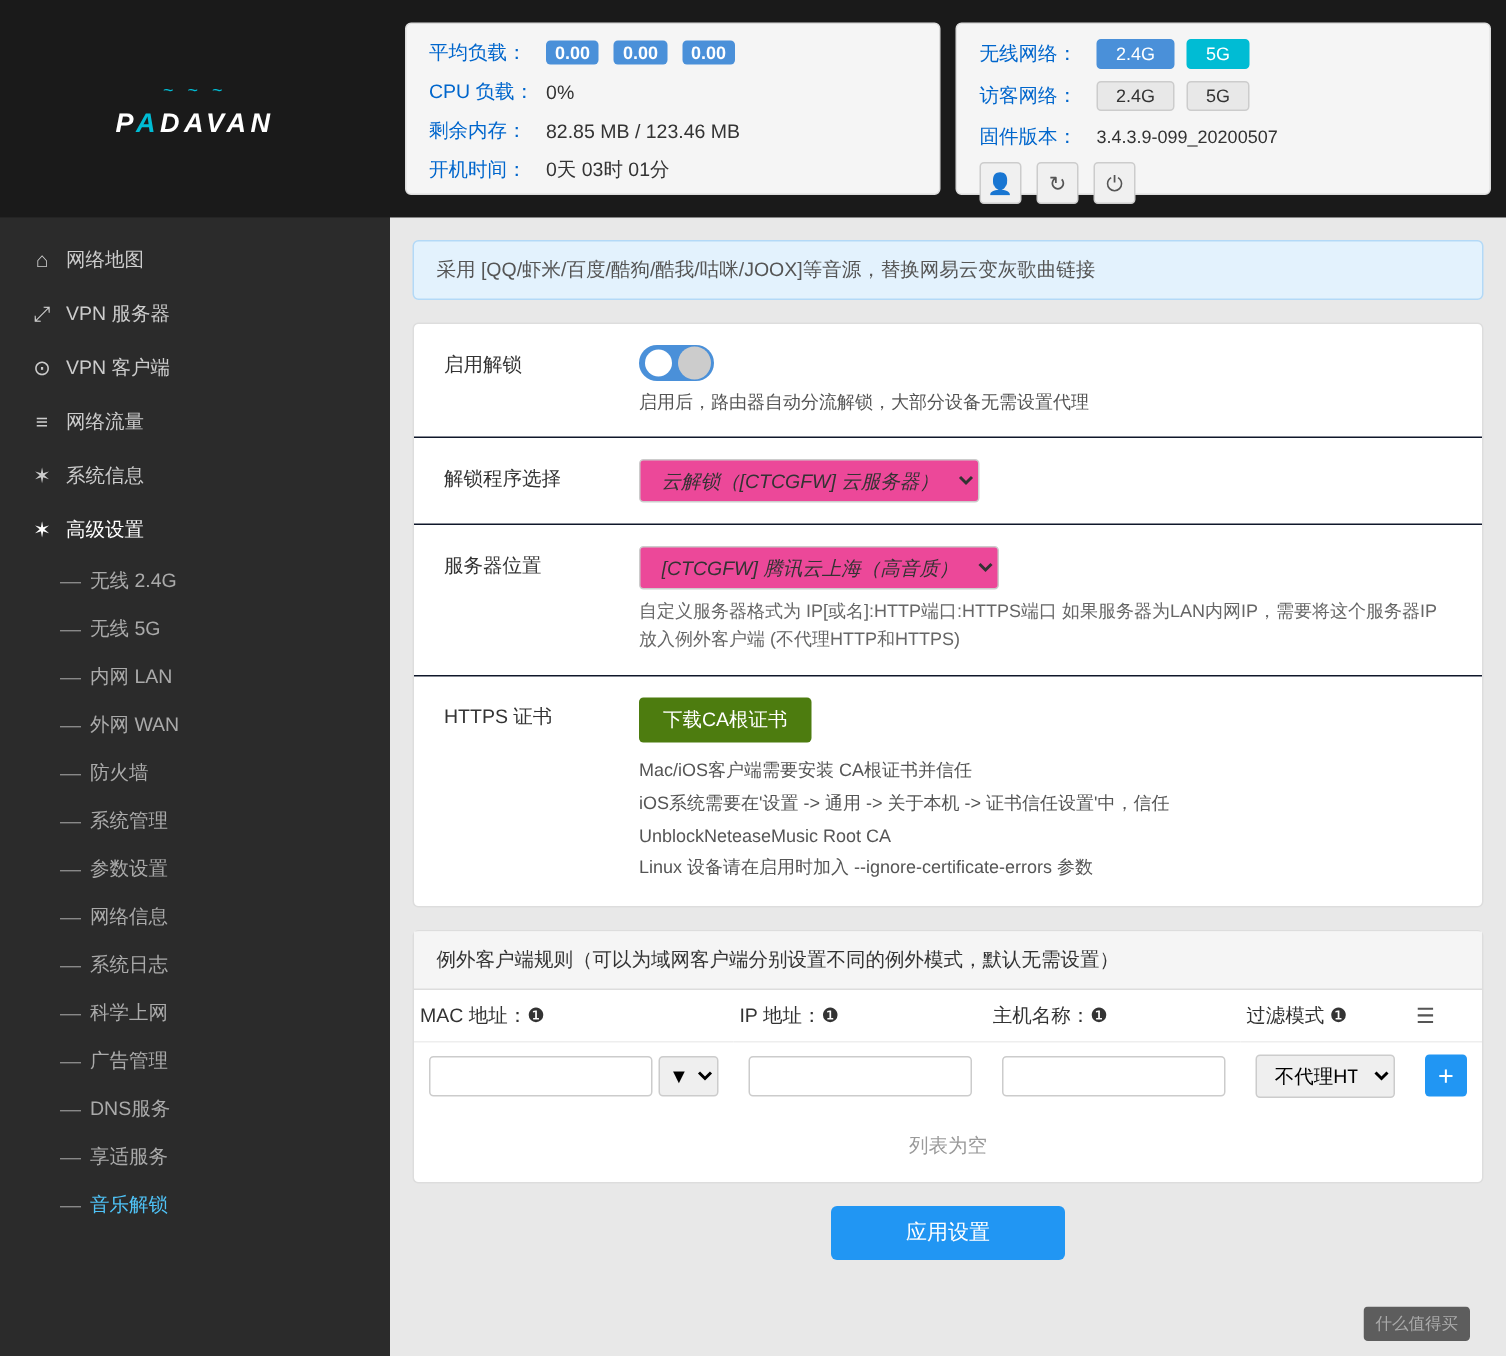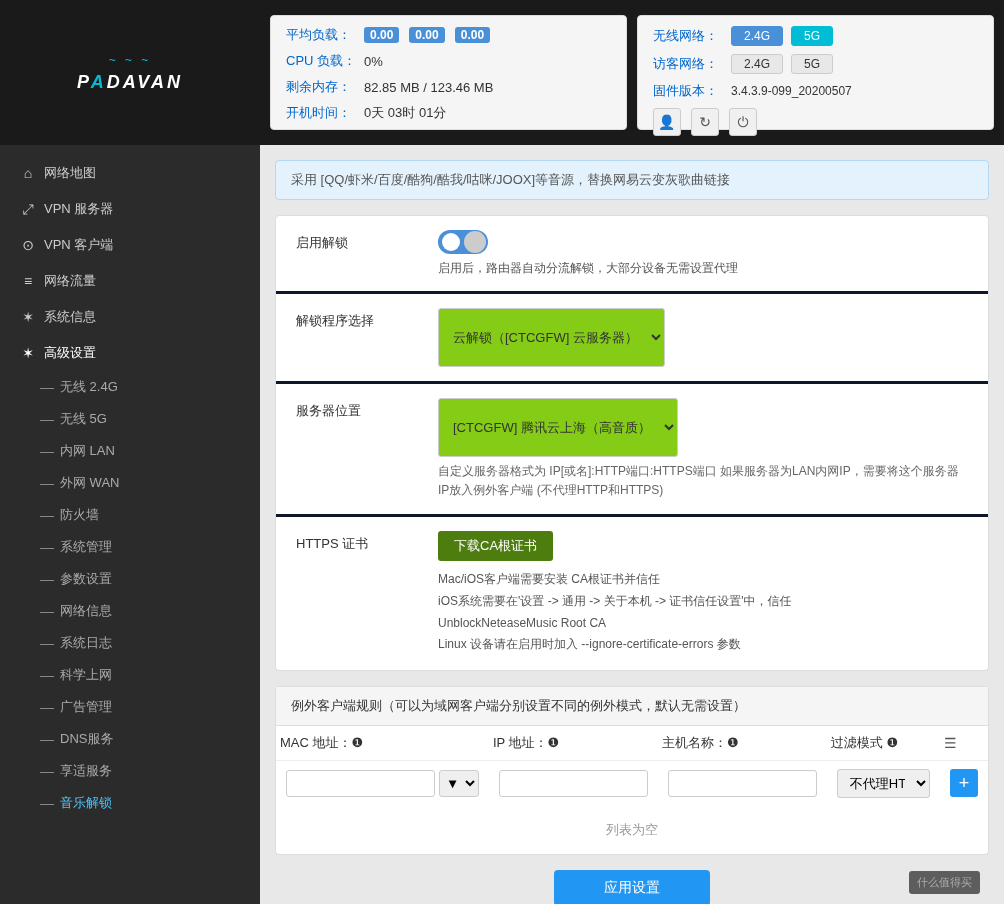--- a/index.html
+++ b/index.html
@@ -188,33 +188,32 @@
     .form-section {
       background: white;
       border: 1px solid #ddd;
       border-radius: 4px;
       margin-bottom: 15px;
     }
     .form-row {
       display: flex;
       align-items: flex-start;
       padding: 14px 20px;
-      border-bottom: 3px solid #0f172a;
+      border-bottom: 1px solid #0f172a;
       gap: 20px;
     }
     .form-row:last-child { border-bottom: none; }
     .form-label {
       min-width: 110px;
       color: #333;
       font-size: 13px;
       padding-top: 4px;
     }
     .form-control-area {
       flex: 1;
-      margin-left: 12px;
     }
     .toggle-wrap {
       display: flex;
       align-items: center;
       gap: 8px;
     }
     .toggle {
       width: 50px;
       height: 24px;
       background: #4a90d9;
@@ -245,28 +244,29 @@
       color: #555;
       font-size: 12px;
       margin-top: 6px;
     }
     .select-wrap {
       display: flex;
       align-items: center;
       gap: 8px;
     }
     .form-select {
-      padding: 20px 10px;
+      padding: 5px 10px;
       border: 1px solid #ccc;
       border-radius: 3px;
-      background: #84cc16;
+      background: #ec4899;
       font-size: 13px;
       color: #333;
       min-width: 220px;
       cursor: pointer;
+      font-style: italic;
     }
     .form-hint {
       color: #666;
       font-size: 12px;
       margin-top: 5px;
       line-height: 1.6;
     }
     .btn-download {
       display: inline-block;
       padding: 6px 16px;

